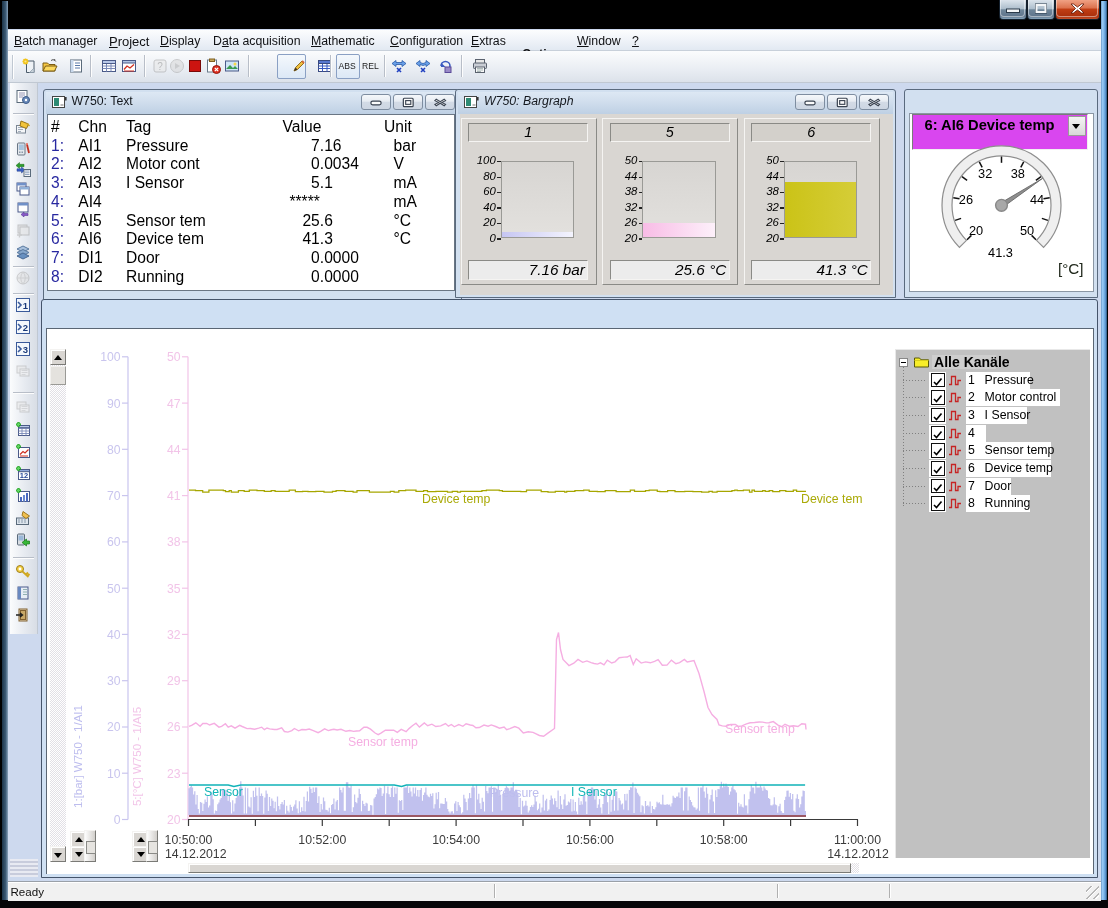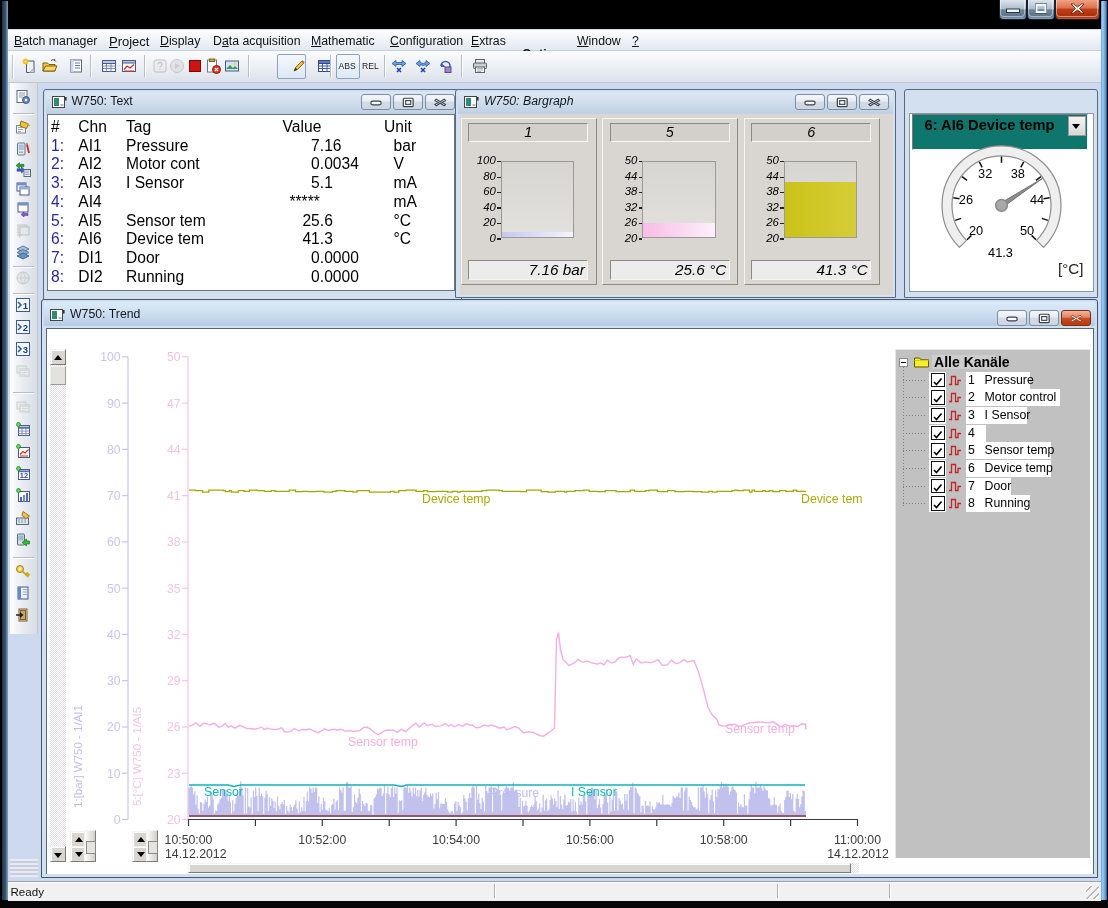--- a/index.html
+++ b/index.html
@@ -440,21 +440,21 @@
         <div style="position:absolute;left:0px;top:112.8px;width:34px;text-align:right;font-size:11.4px;color:#000;">20</div>
         <div style="position:absolute;left:35.5px;top:119.4px;width:3.5px;height:1.4px;background:#222;"></div>
         <div style="position:absolute;left:39.2px;top:42px;width:73.2px;height:77.4px;background:linear-gradient(to bottom,#d7d5d2,#e3e1de);border:1px solid #9a9a96;box-sizing:border-box;">
           <div style="position:absolute;left:0;bottom:0;width:100%;height:55px;background:linear-gradient(to right,#cbc317,#d5cd38);"></div>
         </div>
         <div style="position:absolute;left:6.5px;top:141px;width:120px;height:19.5px;background:#ececec;border:1px solid;border-color:#8a8a86 #f5f4f2 #f5f4f2 #8a8a86;box-sizing:border-box;text-align:right;font-size:15.3px;line-height:18px;color:#000;padding-right:2.5px;">41.3 °C</div>
       </div>
 </div>
 <div style="position:absolute;left:904px;top:89px;width:193.5px;height:208.5px;background:#d2e0f0;border:1px solid #5a6a7e;border-radius:3px 3px 0 0;box-sizing:border-box;">
   <div style="position:absolute;left:3.5px;top:23.3px;width:185.5px;height:178.5px;background:#fff;border:1px solid #8a96a4;box-sizing:border-box;"></div>
-      <div style="position:absolute;left:6.5px;top:23.5px;width:176.5px;height:36px;background:#0f766e;border:1px solid;border-color:#7a7a7a #f0f0f0 #f0f0f0 #7a7a7a;box-sizing:border-box;">
+      <div style="position:absolute;left:6.5px;top:23.5px;width:176.5px;height:36px;background:#d946ef;border:1px solid;border-color:#7a7a7a #f0f0f0 #f0f0f0 #7a7a7a;box-sizing:border-box;">
         <span style="position:absolute;left:12px;top:2px;font-size:14.7px;font-weight:bold;color:#000;">6: AI6 Device temp</span>
         <div style="position:absolute;right:1.5px;top:1.5px;width:16px;height:17.5px;background:linear-gradient(to bottom,#f4f4f4,#d8d8d8);border:1px solid #9a9a9a;">
           <div style="position:absolute;left:3px;top:6.5px;width:0;height:0;border-left:4.5px solid transparent;border-right:4.5px solid transparent;border-top:5.5px solid #000;"></div>
         </div>
       </div>
       <svg style="position:absolute;left:0;top:0" width="193.5" height="208.5" viewBox="0 0 193.5 208.5">
         <path d="M 54.4 157.4 A 59.5 59.5 0 1 1 138.6 157.4 L 131.5 150.3 A 49.5 49.5 0 1 0 61.5 150.3 Z" fill="#efefef" stroke="#8e8e8e" stroke-width="1.2"></path>
         <line x1="66.4" y1="145.4" x2="62" y2="149.8" stroke="#111" stroke-width="1.5"></line>
         <line x1="56.1" y1="128.4" x2="50.1" y2="130.4" stroke="#111" stroke-width="1.5"></line>
         <line x1="54.5" y1="108.7" x2="48.3" y2="107.7" stroke="#111" stroke-width="1.5"></line>
@@ -472,45 +472,20 @@
         <text x="112.8" y="87.7" font-size="12.8" text-anchor="middle" fill="#000" font-family="Liberation Sans">38</text>
         <text x="132.1" y="114.2" font-size="12.8" text-anchor="middle" fill="#000" font-family="Liberation Sans">44</text>
         <text x="122" y="145.3" font-size="12.8" text-anchor="middle" fill="#000" font-family="Liberation Sans">50</text>
         <polygon points="137.5,88.4 95.2,113.3 97.8,117.3" fill="#8f8f8f" stroke="#5f5f5f" stroke-width="0.8"></polygon>
         <circle cx="96.5" cy="115.3" r="5.9" fill="#a8a8a8" stroke="#888" stroke-width="1.4"></circle>
         <text x="95.5" y="166.8" font-size="12.8" text-anchor="middle" fill="#000" font-family="Liberation Sans">41.3</text>
       </svg>
       <span style="position:absolute;left:153px;top:170px;font-size:15.2px;color:#20281c;">[°C]</span>
 </div>
 <div style="position:absolute;left:41px;top:298.5px;width:1056.5px;height:579.5px;background:#cfe0f3;border:1px solid #45546a;border-radius:3px 3px 0 0;box-sizing:border-box;">
-  <div style="position:absolute;left:2px;top:2px;right:2px;height:24px;background:linear-gradient(to bottom,#dcebf8 0%,#cfe0f2 40%,#b6cce4 100%);">
-    <svg style="position:absolute;left:6px;top:7px" width="15" height="13" viewBox="0 0 15 13">
-          <rect x="0.5" y="0.5" width="12" height="11" fill="#fff" stroke="#444" stroke-width="1"></rect>
-          <rect x="2" y="2" width="5" height="8" fill="#2e8b74"></rect>
-          <rect x="8.5" y="8" width="3" height="2" fill="#b8b8b8"></rect>
-          <rect x="13" y="1" width="1.6" height="3.5" fill="#333"></rect>
-        </svg>
-    <span style="position:absolute;left:26px;top:5px;font-size:12.3px;color:#14181e;">W750: Trend</span>
-    <div style="position:absolute;left:953.0px;top:8px;width:29.5px;height:16px;border:1px solid #7e8da0;border-radius:3px;background:linear-gradient(to bottom,#f5f8fb 0%,#e7ecf2 45%,#d3dbe6 50%,#cdd6e2 100%);box-sizing:border-box;">
-          <svg width="28" height="14" viewBox="0 0 29 15" style="position:absolute;left:0;top:0">
-            <rect x="9" y="6.5" width="11" height="4" rx="2" fill="#fbfbfb" stroke="#3a4350" stroke-width="1.3"></rect>
-          </svg>
-        </div>
-        <div style="position:absolute;left:985.0px;top:8px;width:29.5px;height:16px;border:1px solid #7e8da0;border-radius:3px;background:linear-gradient(to bottom,#f5f8fb 0%,#e7ecf2 45%,#d3dbe6 50%,#cdd6e2 100%);box-sizing:border-box;">
-          <svg width="28" height="14" viewBox="0 0 29 15" style="position:absolute;left:0;top:0">
-            <rect x="9.5" y="3.5" width="10.5" height="9" rx="1" fill="#fbfbfb" stroke="#3a4350" stroke-width="1.3"></rect>
-            <rect x="12" y="6" width="5.5" height="4" fill="none" stroke="#3a4350" stroke-width="1.2"></rect>
-          </svg>
-        </div>
-        <div style="position:absolute;left:1017.0px;top:8px;width:29.5px;height:16px;border:1px solid #7c2c12;border-radius:3px;background:linear-gradient(to bottom,#f2b49c 0%,#e2835e 45%,#cc4e22 52%,#b63a10 95%,#c4502a 100%);box-sizing:border-box;">
-          <svg width="28" height="14" viewBox="0 0 29 15" style="position:absolute;left:0;top:0">
-            <path d="M10.5 4.5 L14.75 7.2 L19 4.5 L20.5 6 L16.4 8 L20.5 10 L19 11.5 L14.75 8.8 L10.5 11.5 L9 10 L13.1 8 L9 6 Z" fill="#fff" stroke="#7a2a10" stroke-width="0.8"></path>
-          </svg>
-        </div>
-  </div>
   <div style="position:absolute;left:3.5px;top:28px;width:1048.5px;height:546px;background:#fff;border:1px solid #5a6674;border-bottom:none;box-sizing:border-box;"></div>
       <svg style="position:absolute;left:4px;top:29px" width="1048.5" height="545" viewBox="45 327.5 1048.5 545">
         <line x1="127" y1="355.3" x2="127" y2="818" stroke="#c9c5ee" stroke-width="1.2"></line>
         <line x1="187" y1="355.3" x2="187" y2="818" stroke="#f2c4e8" stroke-width="1.2"></line>
         <line x1="121" y1="355.3" x2="127" y2="355.3" stroke="#c9c5ee" stroke-width="1.2"></line>
         <line x1="181" y1="355.3" x2="187" y2="355.3" stroke="#f2c4e8" stroke-width="1.2"></line>
         <line x1="121" y1="401.6" x2="127" y2="401.6" stroke="#c9c5ee" stroke-width="1.2"></line>
         <line x1="181" y1="401.6" x2="187" y2="401.6" stroke="#f2c4e8" stroke-width="1.2"></line>
         <line x1="121" y1="447.8" x2="127" y2="447.8" stroke="#c9c5ee" stroke-width="1.2"></line>
         <line x1="181" y1="447.8" x2="187" y2="447.8" stroke="#f2c4e8" stroke-width="1.2"></line>

